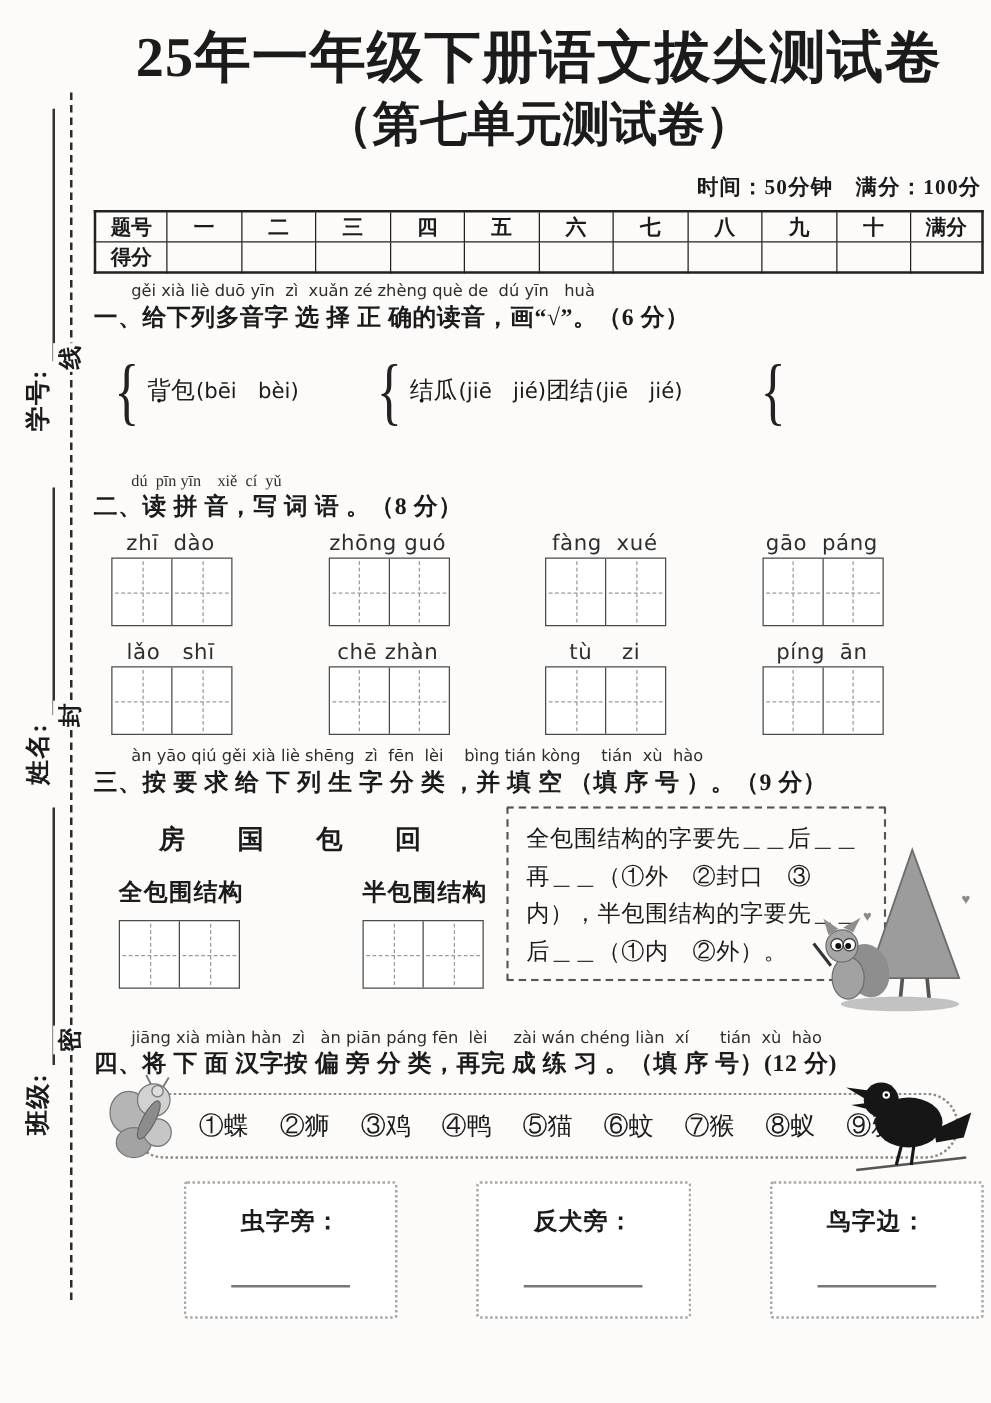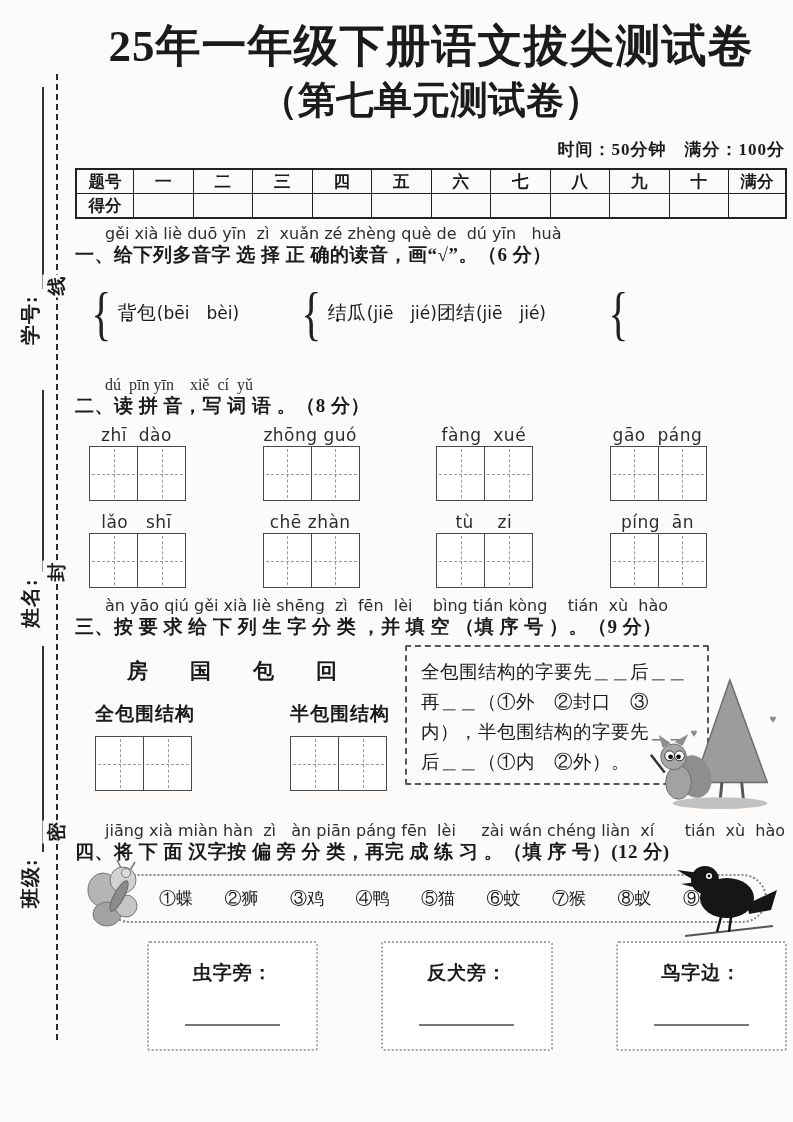--- a/index.html
+++ b/index.html
@@ -29,21 +29,21 @@
   
   table.score{border-collapse:collapse;width:100%;margin-top:7px;table-layout:fixed;}
   table.score th,table.score td{
     border:1.7px solid #222;height:23px;text-align:center;
     font-size:16.5px;font-weight:700;padding:0;
   }
   table.score{border:2.2px solid #222;}
   table.score .c-first{width:56px;}
   table.score .c-last{width:56px;}
   
-  .pinyin{font-family:"DejaVu Sans", sans-serif;font-size:16px;color:#2e2e2e;white-space:pre;line-height:15px;}
+  .pinyin{font-family:"DejaVu Sans", sans-serif;font-size:13px;color:#2e2e2e;white-space:pre;line-height:15px;}
   .q-pin{margin:7px 0 0 30px;}
   .q-title{font-size:19px;font-weight:700;line-height:24px;margin-top:2px;letter-spacing:0.5px;}
   
   .q1-groups{display:flex;margin-top:8px;padding-left:12px;}
   .q1-group{display:flex;align-items:center;}
   .q1-group+.q1-group{margin-left:58px;}
   .brace{font-size:60px;font-weight:100;line-height:76px;transform:scaleX(0.7);color:#222;margin-right:2px;}
   .q1-col{display:flex;flex-direction:row;}
   .q1-row{font-size:19px;line-height:38px;white-space:nowrap;}
   .hz{position:relative;display:inline-block;}
@@ -73,21 +73,21 @@
     width:272px;border:2px dashed #555;border-radius:2px;
     padding:10px 14px 6px;font-size:18.5px;line-height:30px;letter-spacing:0.5px;
     align-self:flex-start;background:transparent;
   }
   .q3-illus{position:absolute;right:-4px;top:26px;width:148px;height:142px;}
   
   .band-wrap{position:relative;margin:10px 20px 0 30px;}
   .band{
     border:2.5px dotted #8a8a8a;border-radius:26px;
     padding:11px 48px 11px 52px;display:flex;justify-content:space-between;
-    font-size:17px;font-weight:500;
+    font-size:20px;font-weight:500;
   }
   .butterfly{position:absolute;left:-22px;top:-16px;}
   .crow{position:absolute;right:-14px;top:-22px;}
   .sort-boxes{display:flex;gap:63px;padding-left:72px;margin-top:18px;}
   .sort-box{
     width:182px;height:106px;border:2px dotted #a8a8a8;border-radius:3px;
     display:flex;flex-direction:column;align-items:center;background:#fff;
   }
   .sort-box .lbl{margin-top:17px;font-size:19px;font-weight:600;letter-spacing:1px;}
   .sort-box .ln{width:95px;border-bottom:2.5px solid #777;margin-top:auto;margin-bottom:23px;}

